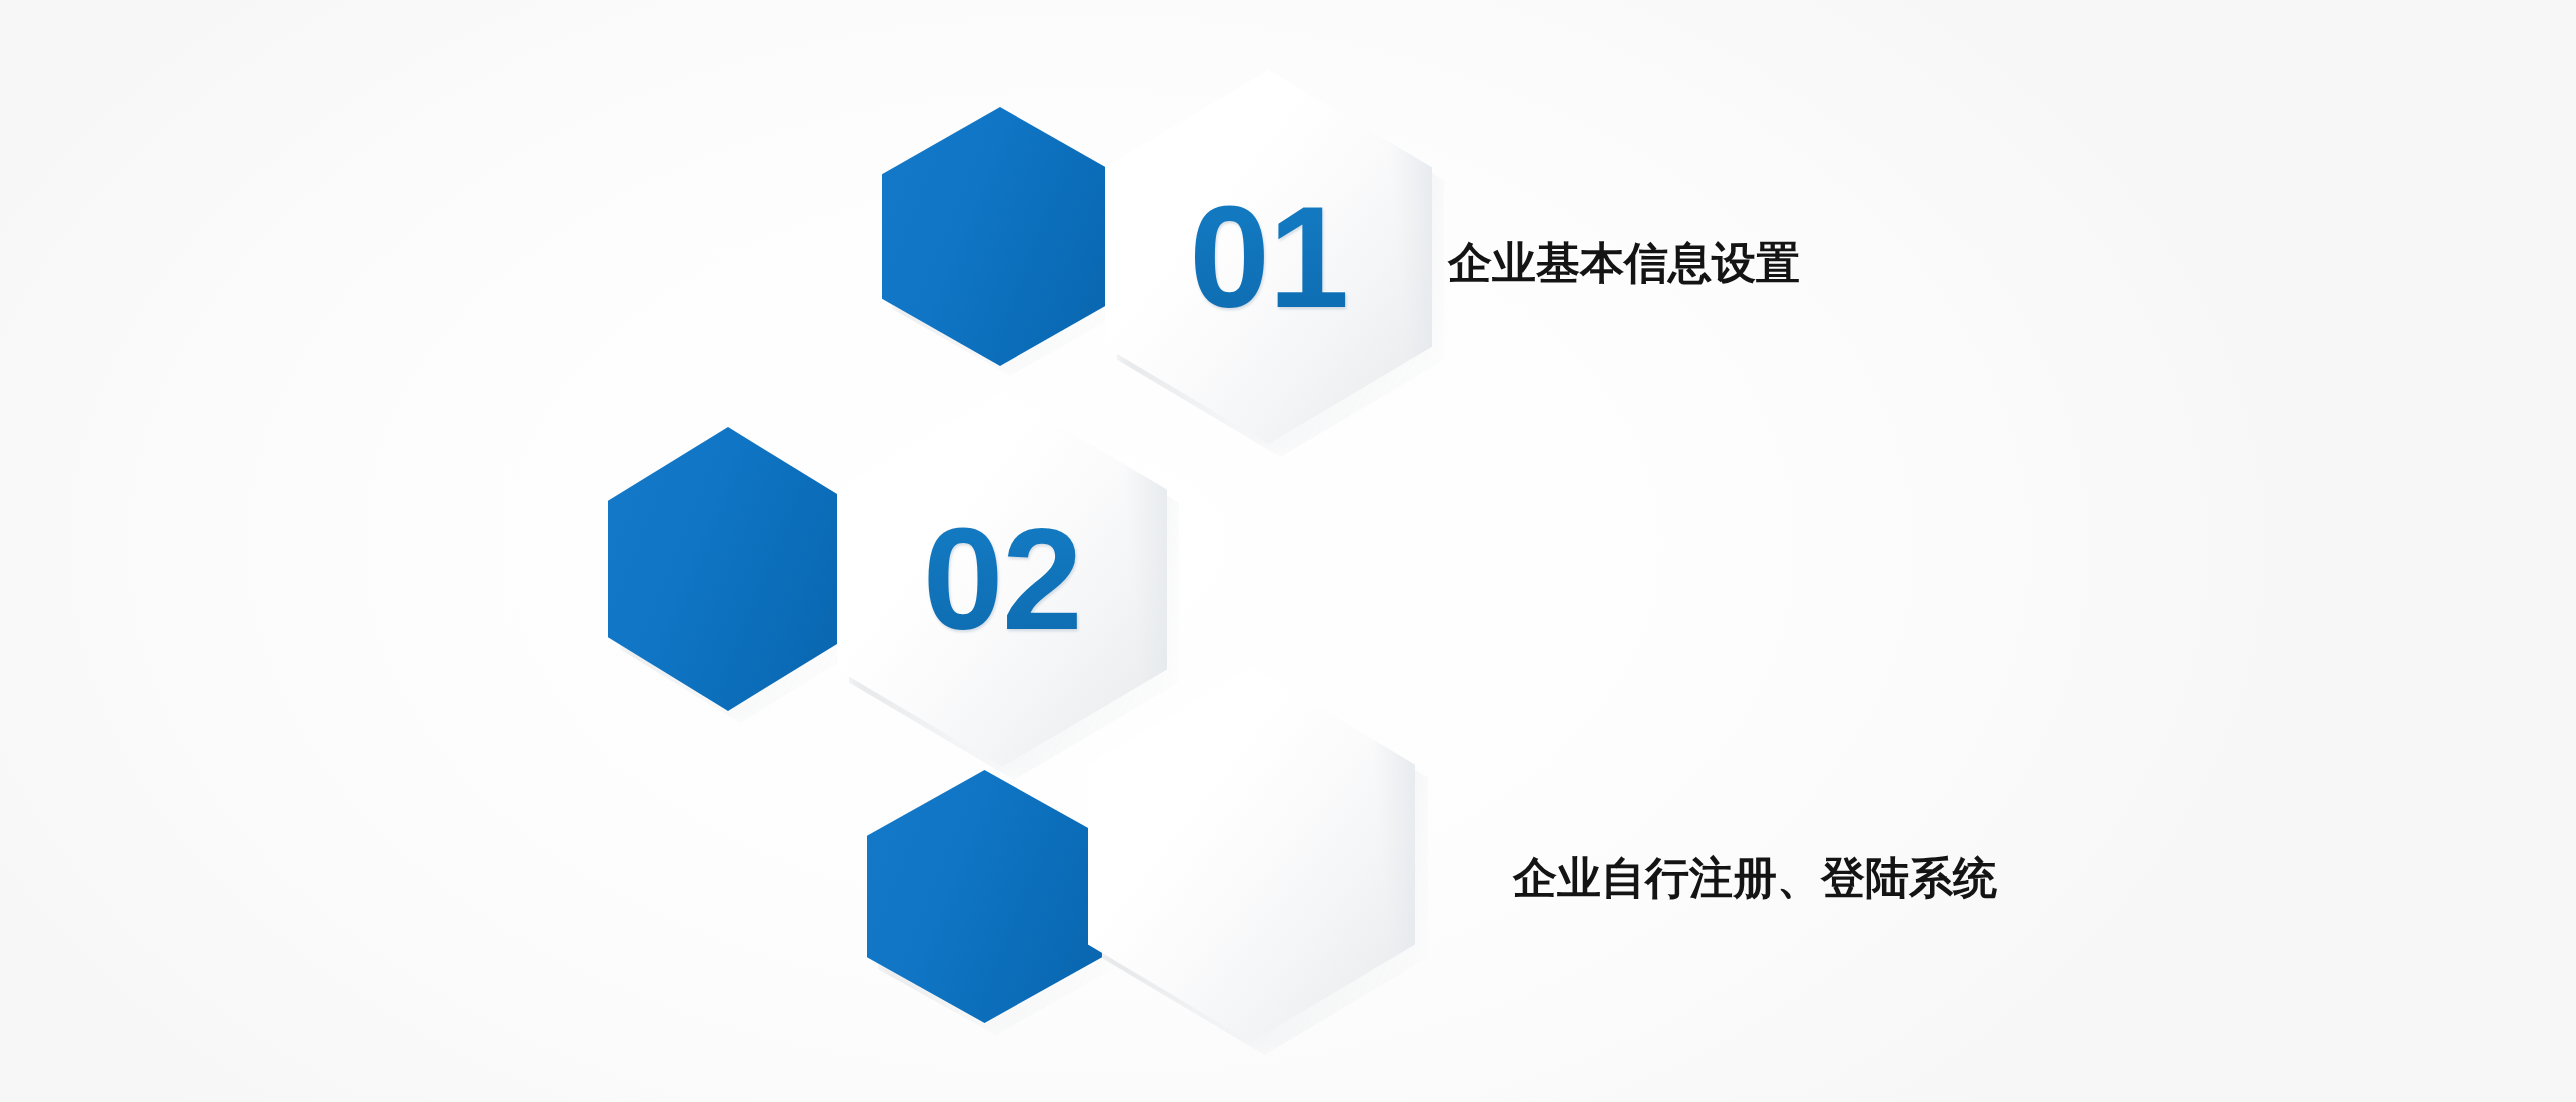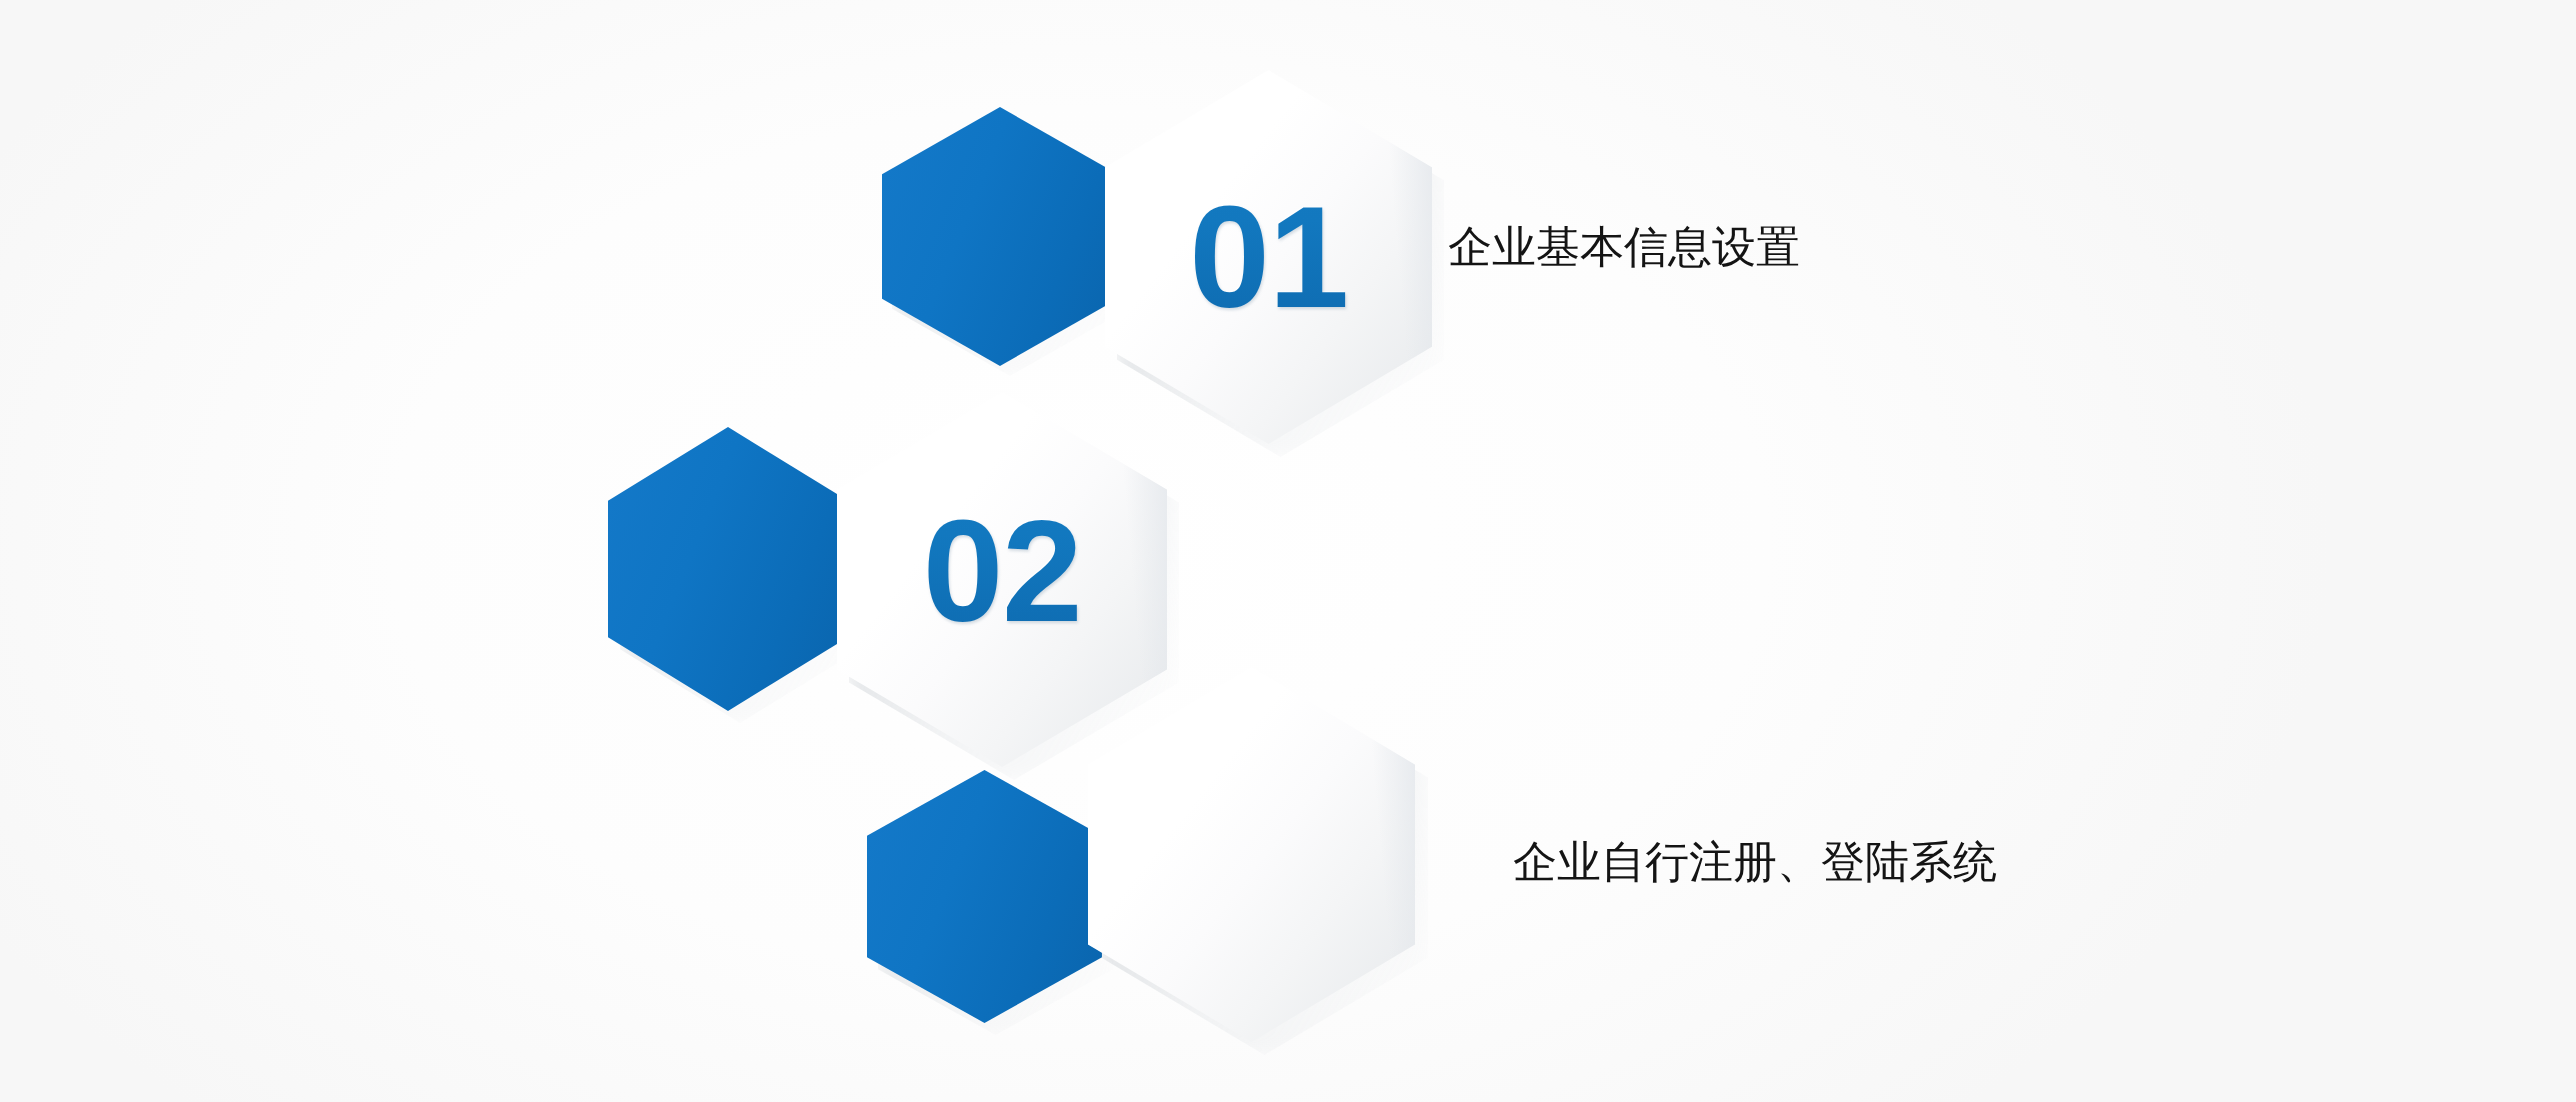--- a/index.html
+++ b/index.html
@@ -90,24 +90,25 @@
     text-shadow: none;
     filter: drop-shadow(1.1px 2.3px 1.7px rgba(140,160,180,0.38))
             drop-shadow(-0.6px -0.6px 0.6px rgba(255,255,255,0.9));
     user-select: none;
   }
 
   
   .caption {
     position: absolute;
     color: #141414;
-    font-weight: 400;
+    font-weight: 700;
     white-space: nowrap;
     line-height: 1;
     font-family: "DejaVu Sans", "Liberation Sans", sans-serif;
+    margin-top: 16px;
   }
 </style>
 </head>
 <body>
 
 <div id="stage">
 
   <div class="hex-group" style="left:0; top:0; width:2576px; height:1103px;">
 
     <div class="hex-blue-shadow" style="left:892px; top:117px; width:236px; height:259px;"></div>
@@ -126,21 +127,21 @@
   <div class="hex-group" style="left:0; top:0; width:2576px; height:1103px;">
 
     <div class="hex-blue-shadow" style="left:620px; top:439px; width:240px; height:284px;"></div>
     <div class="hex hex-blue" style="left:608px; top:427px; width:240px; height:284px;"></div>
 
     <div class="hex-white-shadow" style="left:849px; top:405px; width:330px; height:375px;"></div>
     <div class="hex hex-white" style="left:837px; top:392px; width:330px; height:375px;">
       <div class="hex-white-bevel"></div>
     </div>
 
-    <div class="hex-number" style="left:837px; top:384px; width:330px; height:375px; font-size:145px;">02</div>
+    <div class="hex-number" style="left:837px; top:392px; width:330px; height:375px; font-size:145px;">02</div>
 
   </div>
 
   <div class="hex-group" style="left:0; top:0; width:2576px; height:1103px;">
 
     <div class="hex-blue-shadow" style="left:878px; top:782px; width:235px; height:253px;"></div>
     <div class="hex hex-blue" style="left:867px; top:770px; width:235px; height:253px;"></div>
 
     <div class="hex-white-shadow" style="left:1101px; top:680px; width:327px; height:375px;"></div>
     <div class="hex hex-white" style="left:1088px; top:667px; width:327px; height:375px;">

